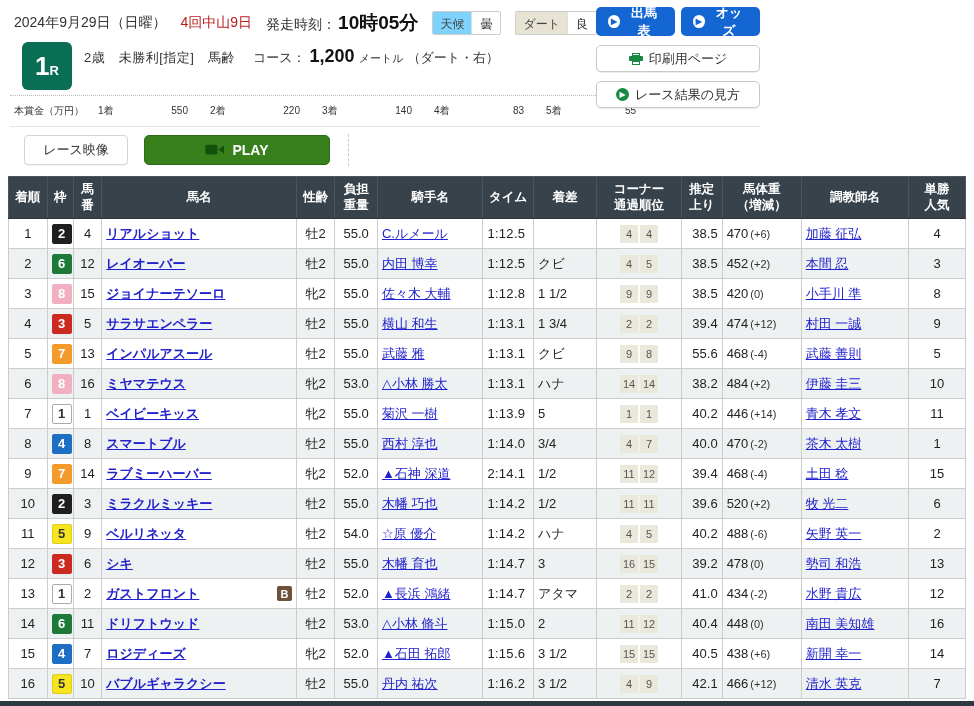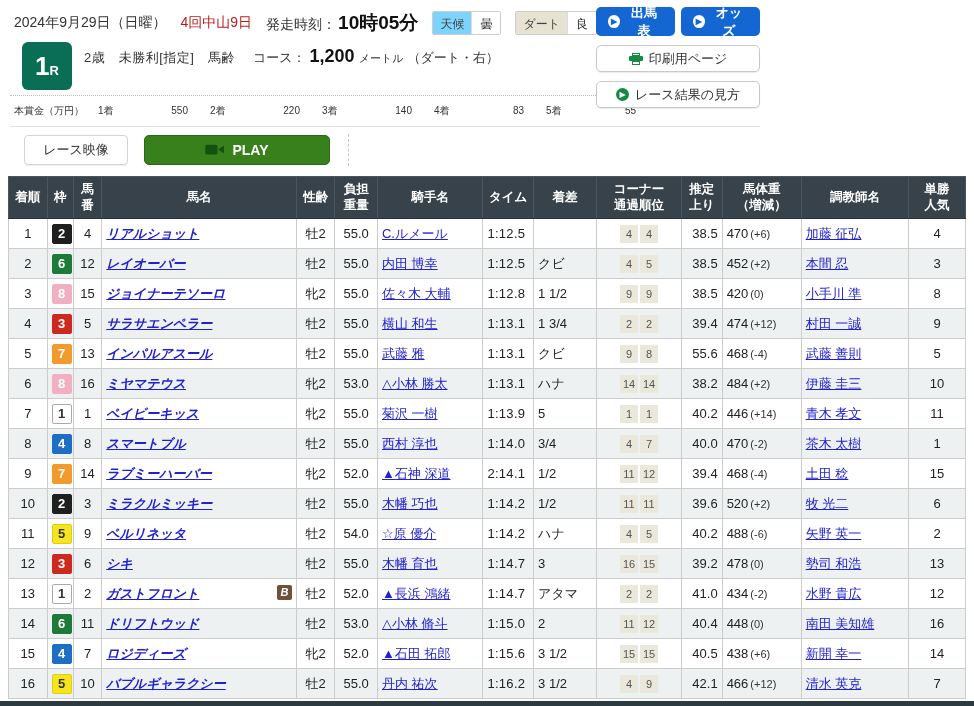--- a/index.html
+++ b/index.html
@@ -75,21 +75,21 @@
   table.results th { background:#37424a; color:#fff; font-weight:bold; text-align:center;
     border:1px solid #4a555d; border-bottom:1px solid #2c353c; padding:4px 1px; font-size:12.5px;
     white-space:pre-line; line-height:1.25; height:42px; }
   table.results td { border:1px solid #ccc; padding:2px 4px; height:30px; color:#222; }
   tr.alt td { background:#eef1f1; }
   td.c { text-align:center; }
   td.r { text-align:right; }
   .waku { width:20px; height:20px; margin:0 auto; display:flex; align-items:center; justify-content:center;
     font-weight:bold; font-size:13px; border-radius:2px; }
   a.lk { color:#2222cc; text-decoration:underline; cursor:pointer; }
-  .horse-cell { display:flex; align-items:flex-start; justify-content:space-between;font-style:italic; }
+  .horse-cell { display:flex; align-items:center; justify-content:space-between; }
   .horse-name { font-weight:bold; }
   .bbadge { width:15px; height:15px; background:#6d5138; color:#fff; font-size:11px; font-weight:bold;
     display:flex; align-items:center; justify-content:center; border-radius:2px; }
   .corner-wrap { display:flex; gap:2px; justify-content:center; }
   .cbox { min-width:18px; height:18px; background:#eae8da; color:#555; font-size:11px;
     display:flex; align-items:center; justify-content:center; padding:0 2px; }
   .hw-diff { font-size:11px; color:#333; margin-left:2px; }
   .time-cell { letter-spacing:.3px;margin-top:34px; }
 
   .footer-strip { position:absolute; left:0; bottom:0; width:974px; height:5px; background:#2c3a41; }

